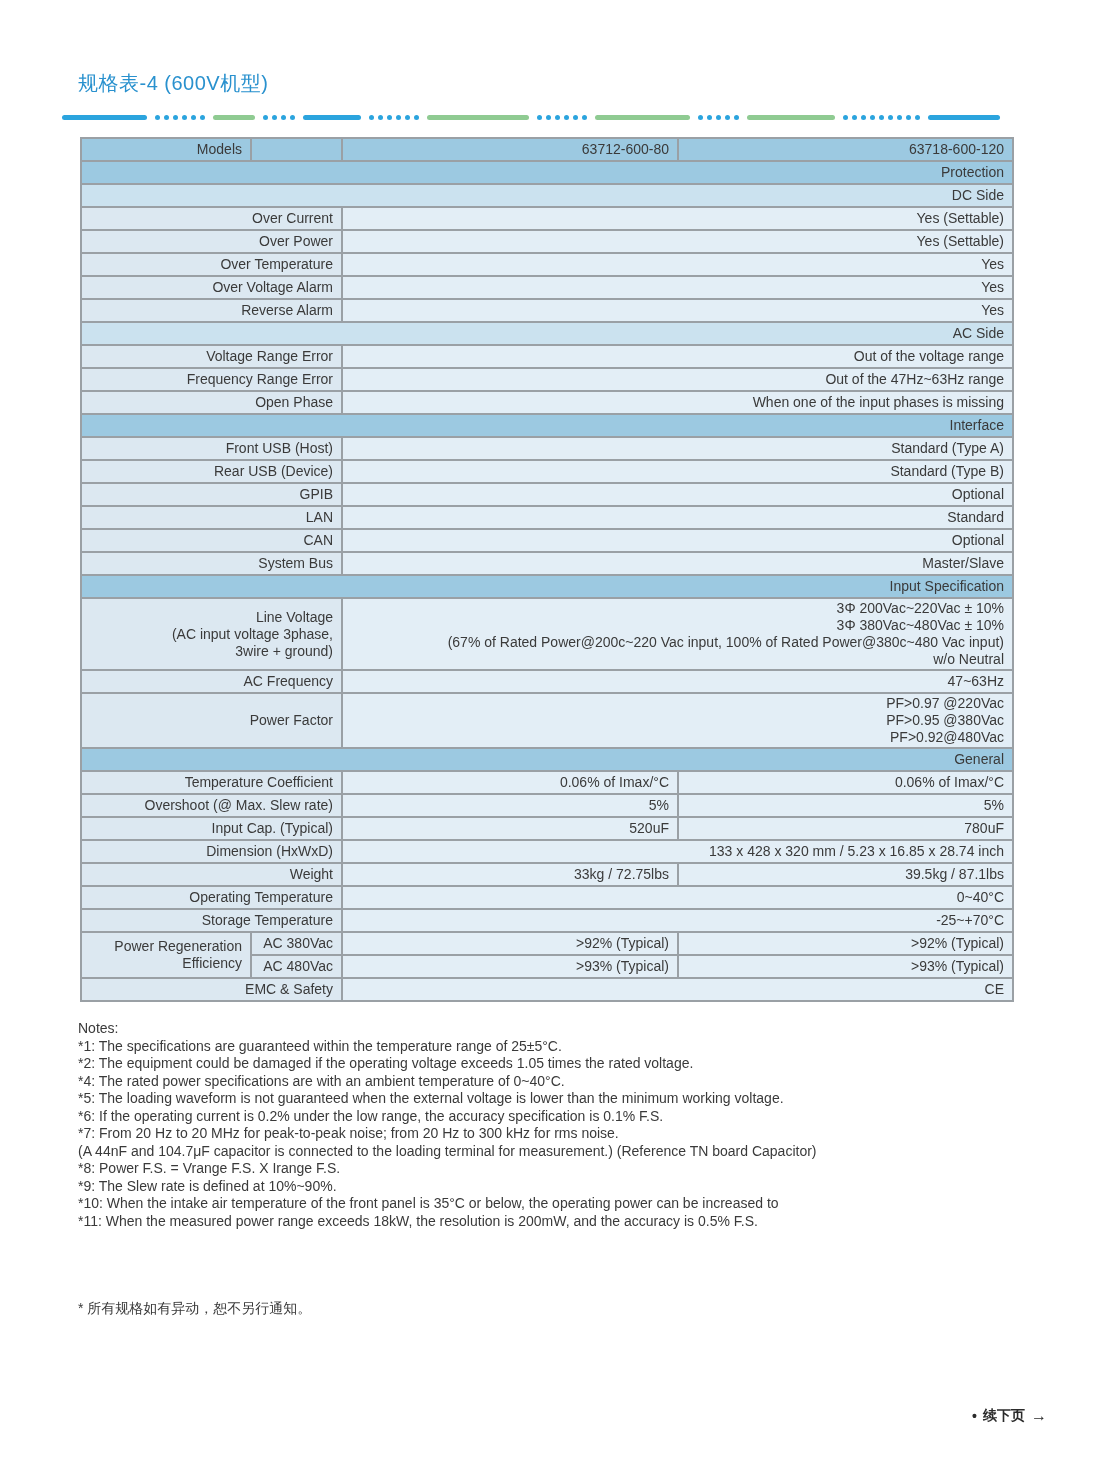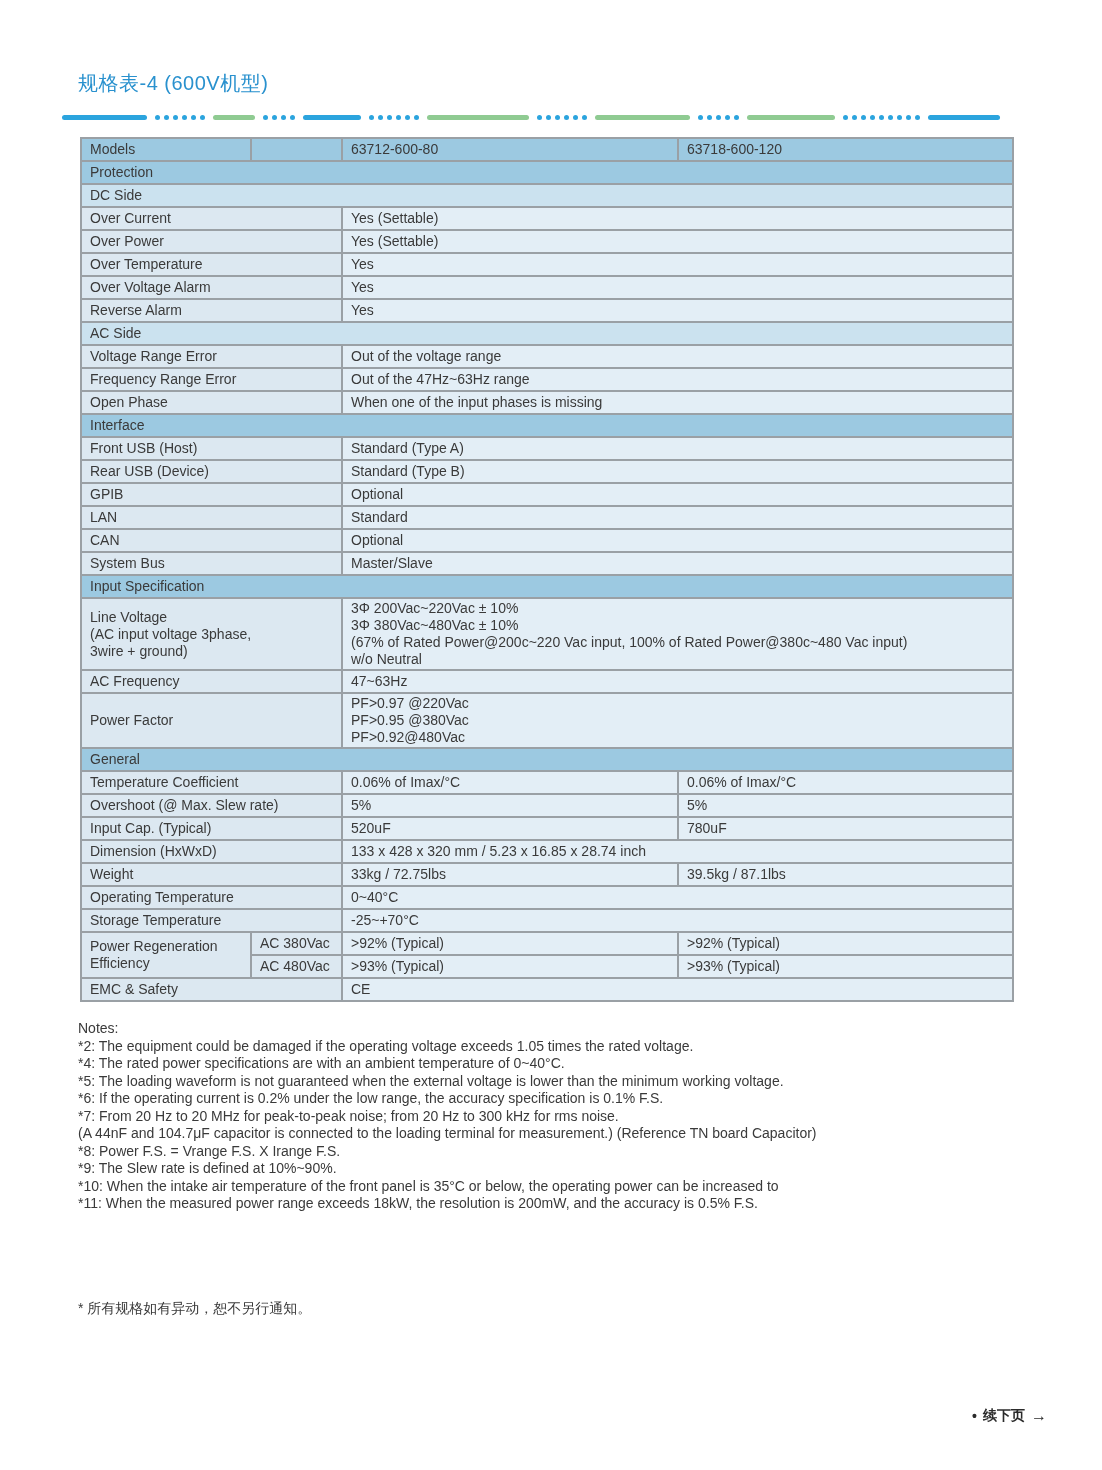--- a/index.html
+++ b/index.html
@@ -19,22 +19,22 @@
   .decor .dash{height:5px;border-radius:3px;flex:0 0 auto;}
   .decor .dash.blue{background:var(--accent-blue);}
   .decor .dash.green{background:var(--accent-green);}
   .decor .dotgroup{display:flex;gap:4px;flex:0 0 auto;}
   .decor .dot{width:5px;height:5px;border-radius:50%;background:var(--accent-blue);}
 
   table.spec{position:absolute;left:80px;top:137px;width:932px;border-collapse:collapse;
              table-layout:fixed;font-size:14px;}
   table.spec td{border:2px solid var(--grid-border);height:19px;padding:1px 8px;
                 line-height:17px;vertical-align:middle;overflow:hidden;}
-  td.lbl{background:var(--label-cell-bg);text-align:left;}
-  td.val{background:var(--value-cell-bg);text-align:left;}
+  td.lbl{background:var(--label-cell-bg);text-align:right;}
+  td.val{background:var(--value-cell-bg);text-align:right;}
   tr.header td{background:var(--section-row-bg);}
   tr.section td{background:var(--section-row-bg);}
   tr.subsection td{background:var(--subsection-row-bg);}
   td.multiline{white-space:pre-line;}
 
   .notes{position:absolute;left:78px;top:1020px;width:960px;font-size:14px;line-height:17.5px;}
   .notes div{white-space:nowrap;}
   .cn-note{position:absolute;left:78px;top:1300px;font-size:14px;}
   .continue{position:absolute;top:1407px;right:55px;display:flex;align-items:center;gap:6px;
             font-size:14px;font-weight:bold;color:#2b2b2b;}
@@ -265,20 +265,21 @@
 
       <tr>
         <td class="lbl" colspan="2">EMC &amp; Safety</td>
         <td class="val" colspan="2">CE</td>
       </tr>
     </tbody>
   </table>
 
   <div class="notes">
     <div>Notes:</div>
+    <div>*1: The specifications are guaranteed within the temperature range of 25±5°C.</div>
     <div>*2: The equipment could be damaged if the operating voltage exceeds 1.05 times the rated voltage.</div>
     <div>*4: The rated power specifications are with an ambient temperature of 0~40°C.</div>
     <div>*5: The loading waveform is not guaranteed when the external voltage is lower than the minimum working voltage.</div>
     <div>*6: If the operating current is 0.2% under the low range, the accuracy specification is 0.1% F.S.</div>
     <div>*7: From 20 Hz to 20 MHz for peak-to-peak noise; from 20 Hz to 300 kHz for rms noise.</div>
     <div>(A 44nF and 104.7μF capacitor is connected to the loading terminal for measurement.) (Reference TN board Capacitor)</div>
     <div>*8: Power F.S. = Vrange F.S. X Irange F.S.</div>
     <div>*9: The Slew rate is defined at 10%~90%.</div>
     <div>*10: When the intake air temperature of the front panel is 35°C or below, the operating power can be increased to</div>
     <div>*11: When the measured power range exceeds 18kW, the resolution is 200mW, and the accuracy is 0.5% F.S.</div>

